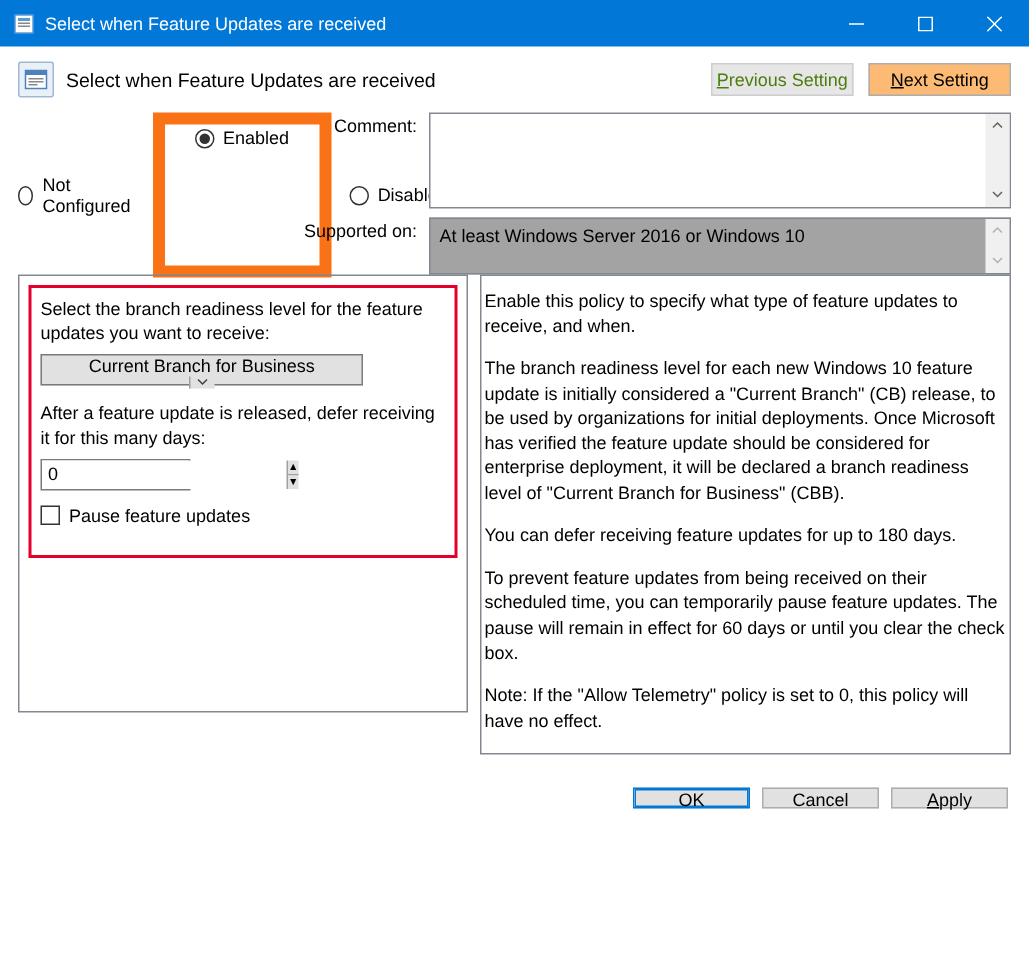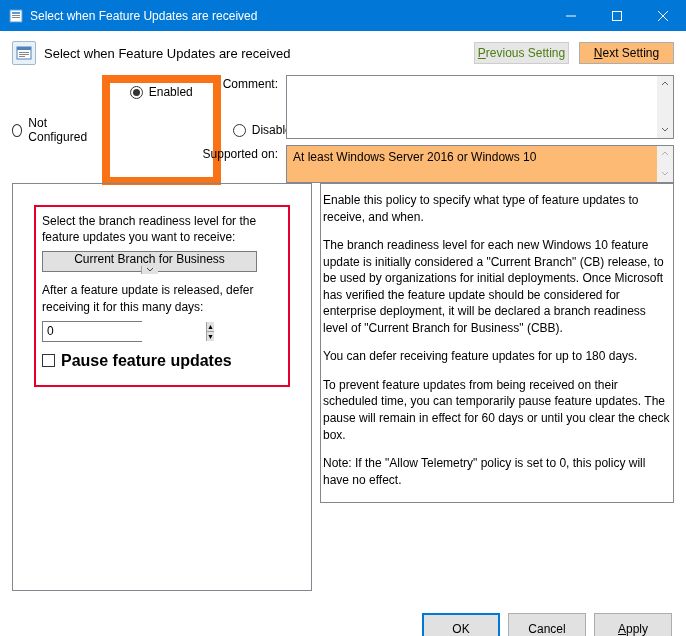--- a/index.html
+++ b/index.html
@@ -30,47 +30,47 @@
   .radio-item.checked .radio-inner { display:block; }
   .hl-red { border:8px solid #f97316; padding:2px 20px; margin:-2px -4px; }
   
   .right-col { display:flex; flex-direction:column; gap:6px;}
   .field-row { display:grid; grid-template-columns: 78px 1fr; gap:8px; align-items:start;}
   .field-label { text-align:right; padding-top:2px;}
   .textarea-wrap { position:relative; border:1px solid #828790; background:#fff; min-height:64px; display:flex;}
   .textarea-inner { flex:1; padding:4px 6px; font-size:12px; }
   .sb-v { width:16px; background:#f0f0f0; display:flex; flex-direction:column; justify-content:space-between;}
   .sb-arrow { height:16px; display:flex; align-items:center; justify-content:center; color:#606060;}
-  .supported-box { border:1px solid #828790; background:#fdba74; min-height:38px; display:flex;}
+  .supported-box { border:1px solid #828790; background:#a3a3a3; min-height:38px; display:flex;}
   .supported-inner { flex:1; padding:4px 6px; font-size:12px;}
   
   .middle-row { display:flex; gap:24px; margin-top:16px; margin-bottom:6px;}
   .mid-label { font-size:12px;}
   .mid-left { width:296px;}
   
   .panels { display:flex; gap:8px; }
-  .options-panel { width:300px; height:408px; border:1px solid #828790; padding:21px; position:relative;}
+  .options-panel { width:300px; height:292px; border:1px solid #828790; padding:6px; position:relative;}
   .options-hl { border:2px solid #e4002b; padding:6px; height:182px;}
   .opt-text { font-size:12px; margin-bottom:6px; line-height:1.35;}
   .combo { display:flex; width:215px; height:21px; border:1px solid #7a7a7a; background:#e1e1e1; align-items:center; margin-bottom:10px;flex-direction:column;}
   .combo-text { flex:1; padding:0 6px; font-size:12px;}
   .combo-btn { width:17px; height:100%; display:flex; align-items:center; justify-content:center; border-left:1px solid #a0a0a0; background:#e1e1e1;}
   .spin { display:flex; width:100px; height:21px; border:1px solid #7a7a7a; background:#fff; margin-top:4px; margin-bottom:10px;}
   .spin-input { flex:1; border:none; padding:0 4px; font-size:12px; font-family:inherit; outline:none;}
   .spin-btns { width:16px; display:flex; flex-direction:column; border-left:1px solid #a0a0a0;}
   .spin-up, .spin-down { flex:1; display:flex; align-items:center; justify-content:center; background:#e1e1e1; font-size:7px;}
   .spin-up { border-bottom:1px solid #a0a0a0;}
-  .chk-row { display:flex; align-items:center; gap:6px; font-size:16px;font-weight:bold;}
+  .chk-row { display:flex; align-items:center; gap:6px; font-size:12px;}
   .chk { width:13px; height:13px; border:1px solid #333; background:#fff;}
   
   .help-panel { flex:1; height:320px; border:1px solid #828790; padding:8px 2px; overflow:auto; font-size:12px; line-height:1.38;}
   .help-panel p { margin-bottom:12px;}
   
   .footer { display:flex; justify-content:flex-end; gap:8px; padding:10px 14px; }
-  .footer-btn { height:32px; width:78px; border:1px solid #adadad; background:#e1e1e1; font-size:12px; font-family:inherit; cursor:pointer;}
+  .footer-btn { height:14px; width:78px; border:1px solid #adadad; background:#e1e1e1; font-size:12px; font-family:inherit; cursor:pointer;}
   .footer-btn.default { border:1px solid #0078d7; box-shadow: inset 0 0 0 1px #0078d7;}
   .footer-btn .accel { text-decoration:underline;}
   
   svg { display:block; }
 </style>
 </head>
 <body>
 
 <div class="titlebar">
   <span class="titlebar-icon">

